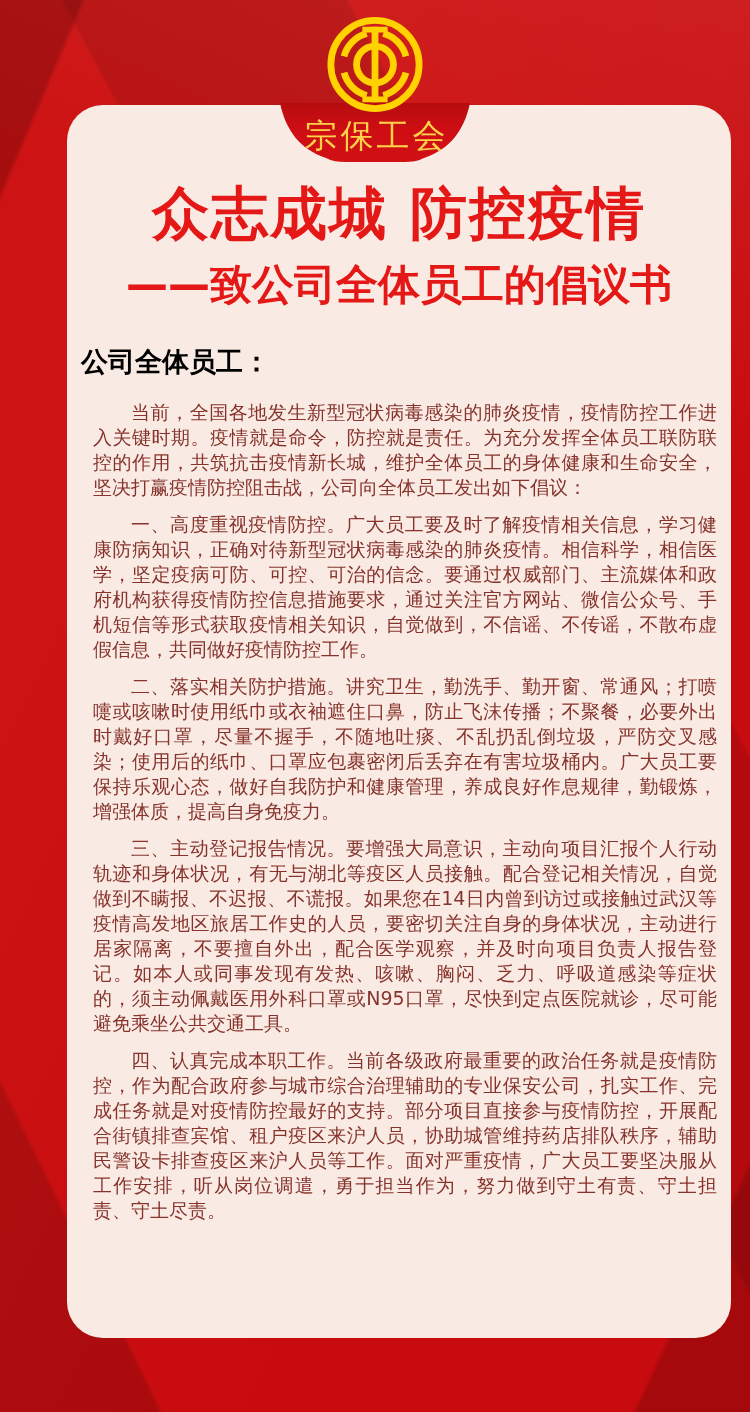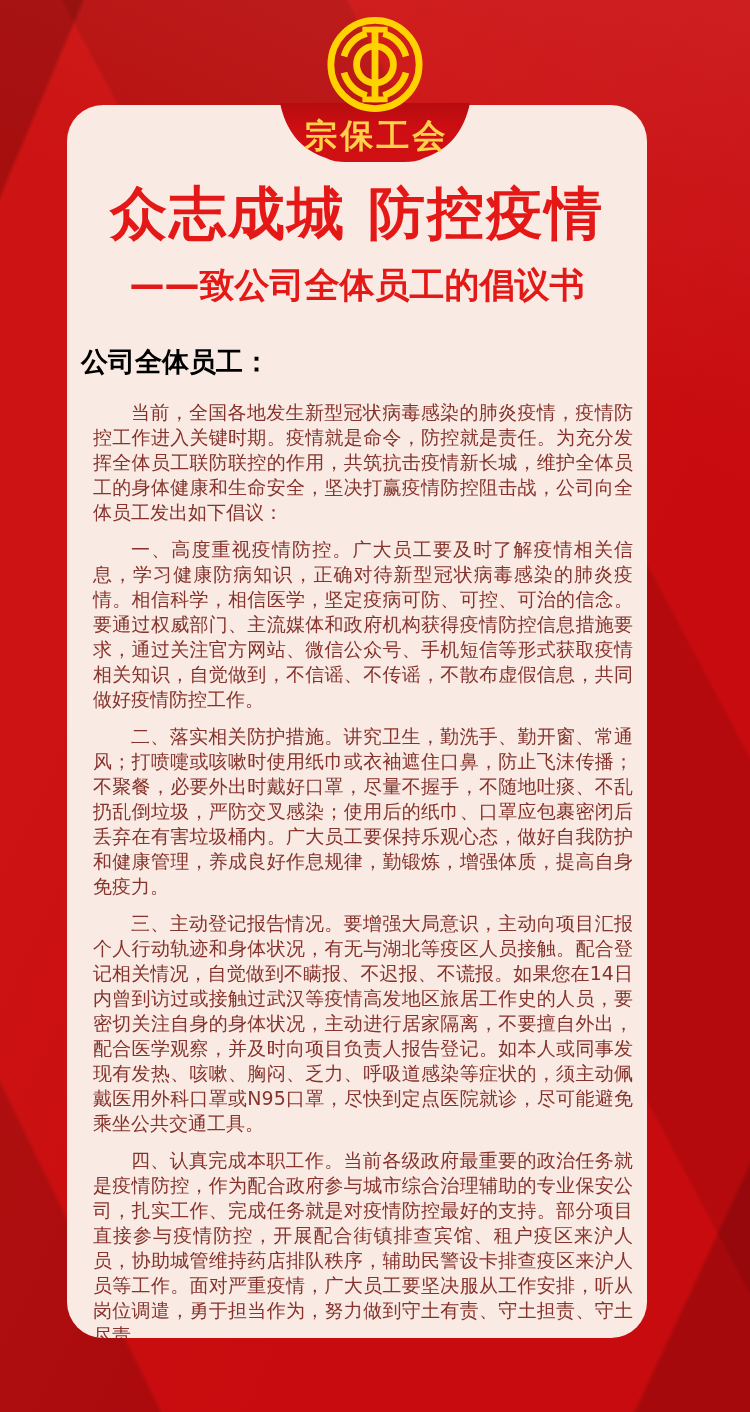--- a/index.html
+++ b/index.html
@@ -18,42 +18,42 @@
       linear-gradient(295deg, rgba(0,0,0,0.17) 0%, rgba(0,0,0,0.17) 8%, rgba(0,0,0,0) 8.4%),
       linear-gradient(205deg, rgba(255,255,255,0.07) 0%, rgba(255,255,255,0) 28%),
       linear-gradient(62deg, rgba(0,0,0,0) 54%, rgba(0,0,0,0.10) 54.3%, rgba(0,0,0,0.10) 73%, rgba(0,0,0,0) 73.3%),
       linear-gradient(115deg, rgba(255,90,70,0.10) 25%, rgba(255,90,70,0) 65%);
   }
 
   .card {
     position: absolute;
     left: 67px;
     top: 105px;
-    width: 580px;
+    width: 664px;
     height: 1233px;
     background: #f9ebe3;
     border-radius: 36px;
     padding: 0 14px;
     overflow: hidden;
   }
 
   .title {
     margin-top: 77px;
     text-align: center;
     font-size: 57px;
     line-height: 62px;
     font-weight: bold;
     letter-spacing: 2px;
     color: #e41917;
   }
 
   .subtitle {
     margin-top: 24px;
     text-align: center;
-    font-size: 35px;
+    font-size: 42px;
     line-height: 34px;
     font-weight: bold;
     color: #e41917;
   }
 
   .salutation {
     margin-top: 44px;
     font-size: 27px;
     line-height: 32px;
     font-weight: bold;
@@ -80,21 +80,21 @@
     transform: translateX(-50%);
     z-index: 2;
   }
   .ribbon svg { position: absolute; left: 0; top: 0; }
   .ribbon-text {
     position: absolute;
     left: 0; right: 0;
     top: 11px;
     text-align: center;
     font-size: 33px;
-    font-weight: bold;
+    font-weight: normal;
     letter-spacing: 3px;
     color: #ffd24a;
     text-indent: 3px;
   }
 
   .emblem {
     position: absolute;
     left: 50%;
     top: 16px;
     width: 97px;

